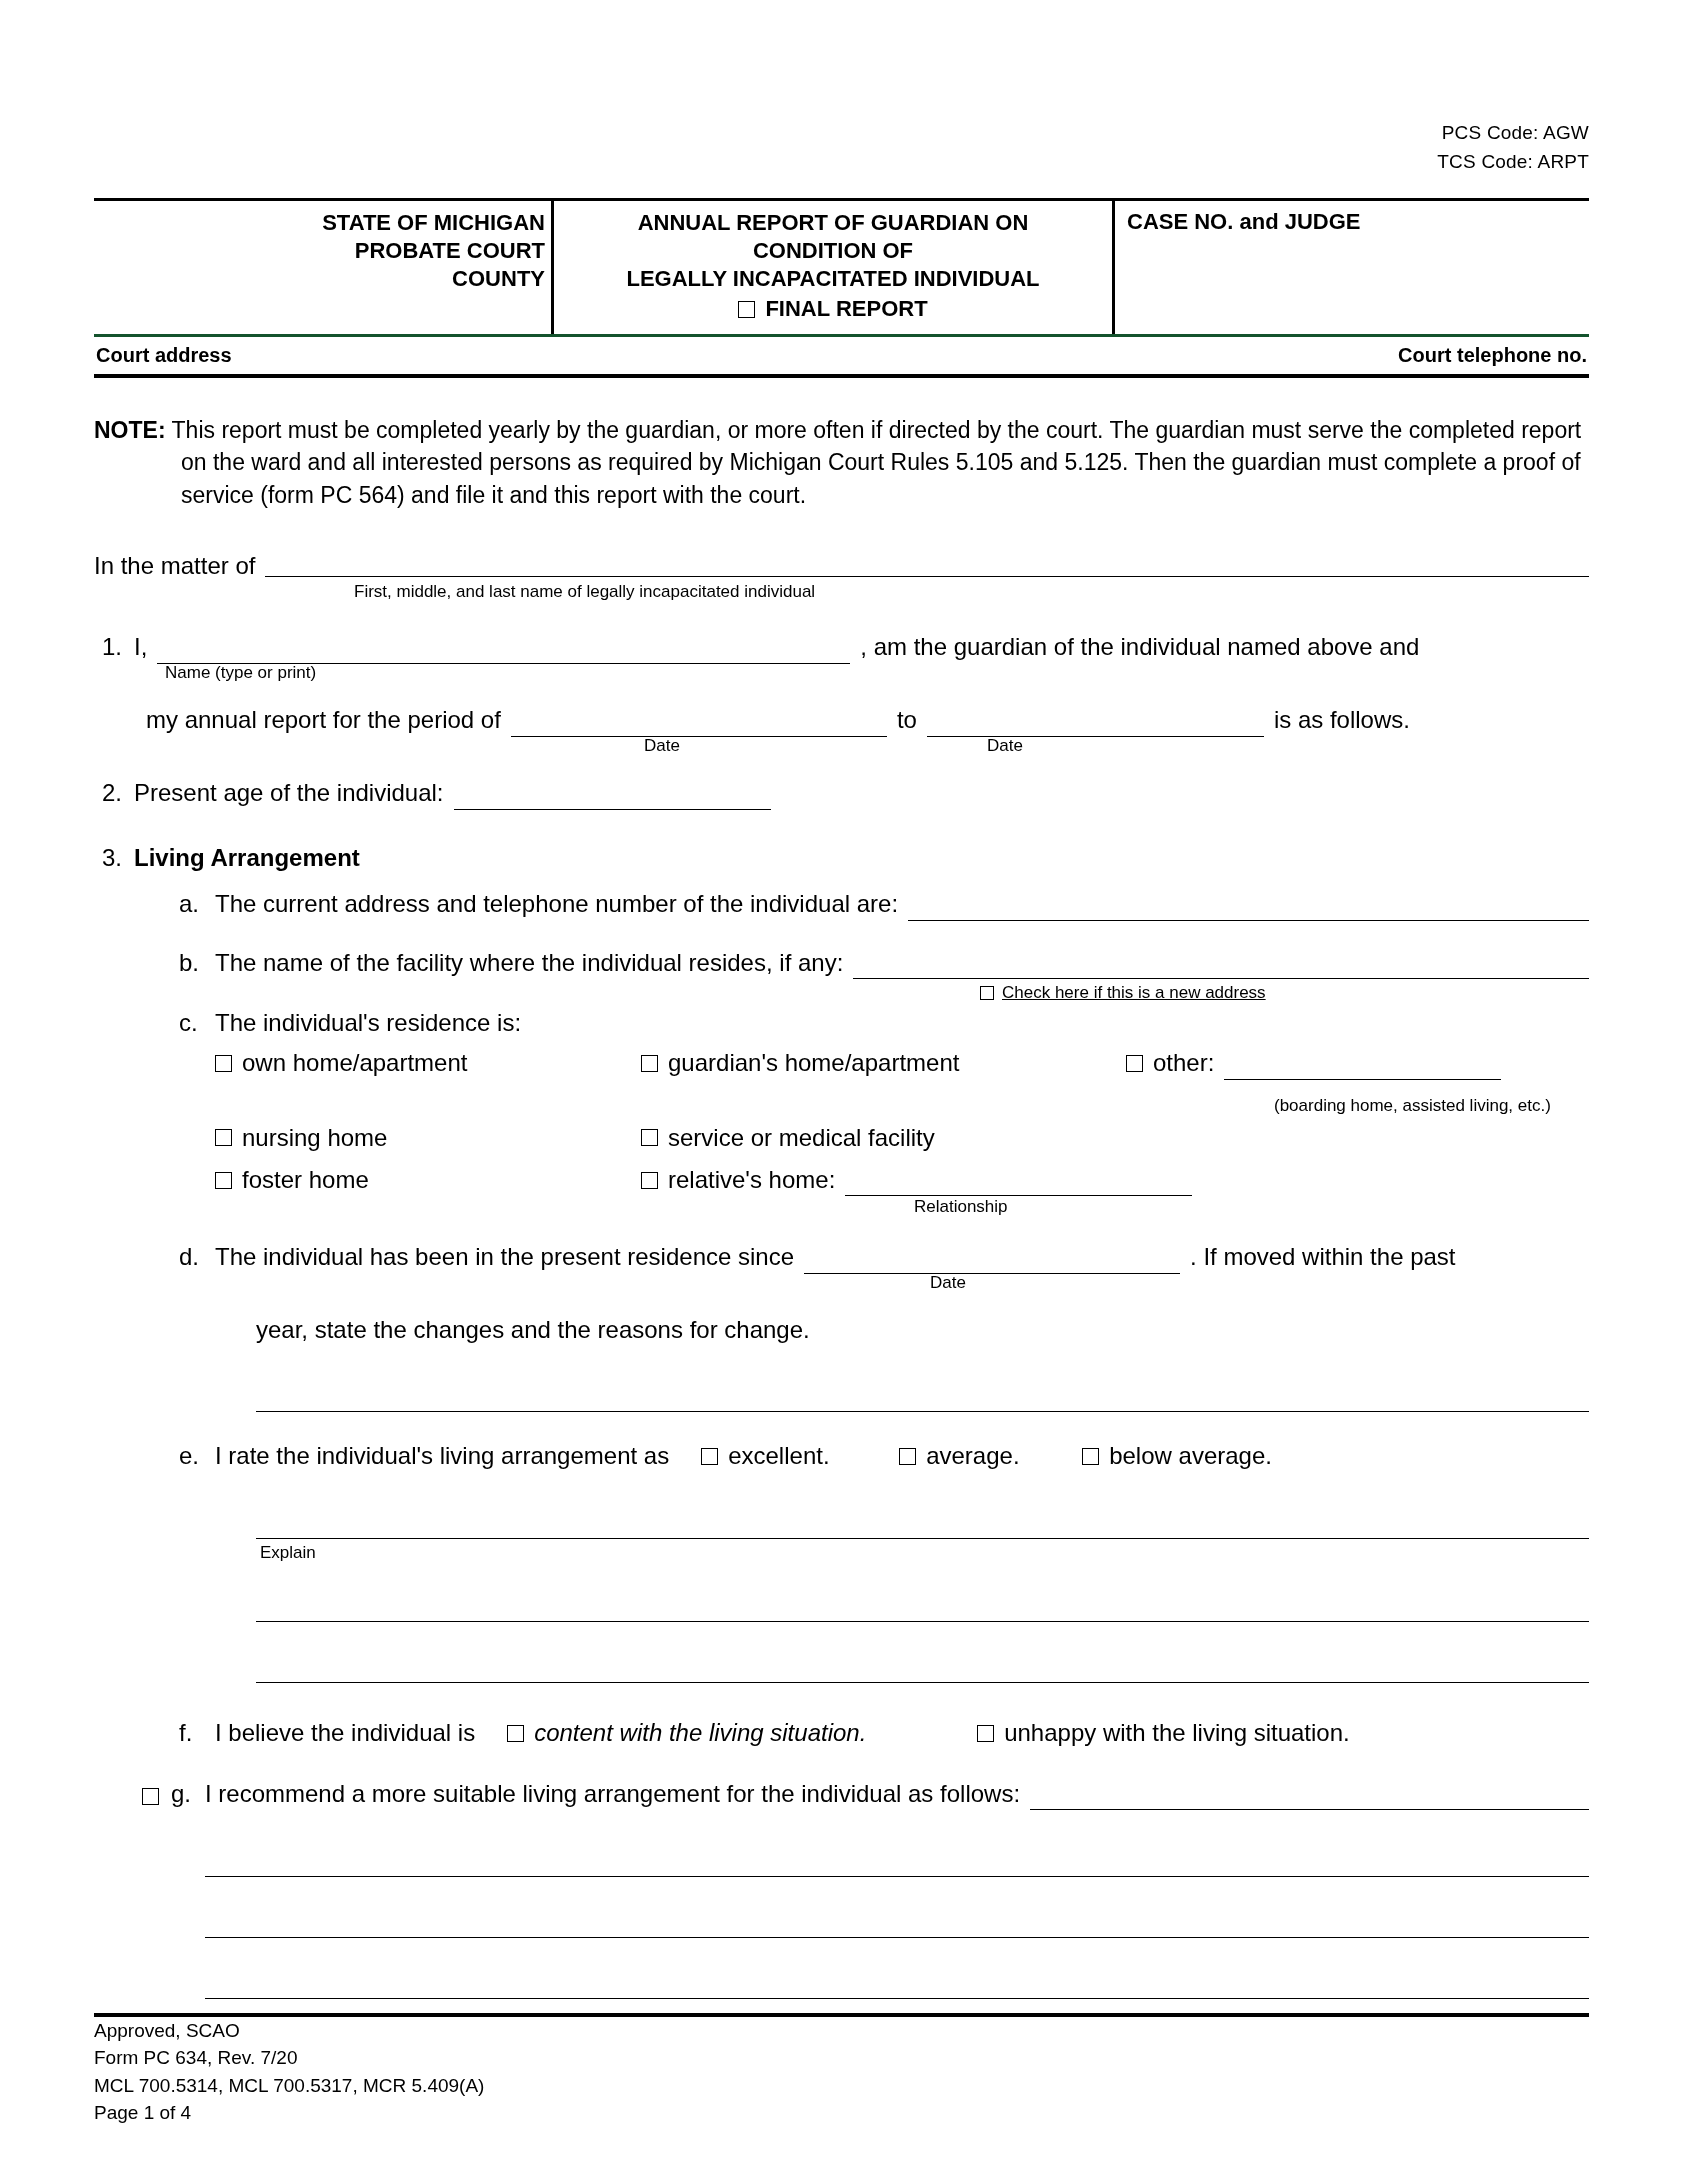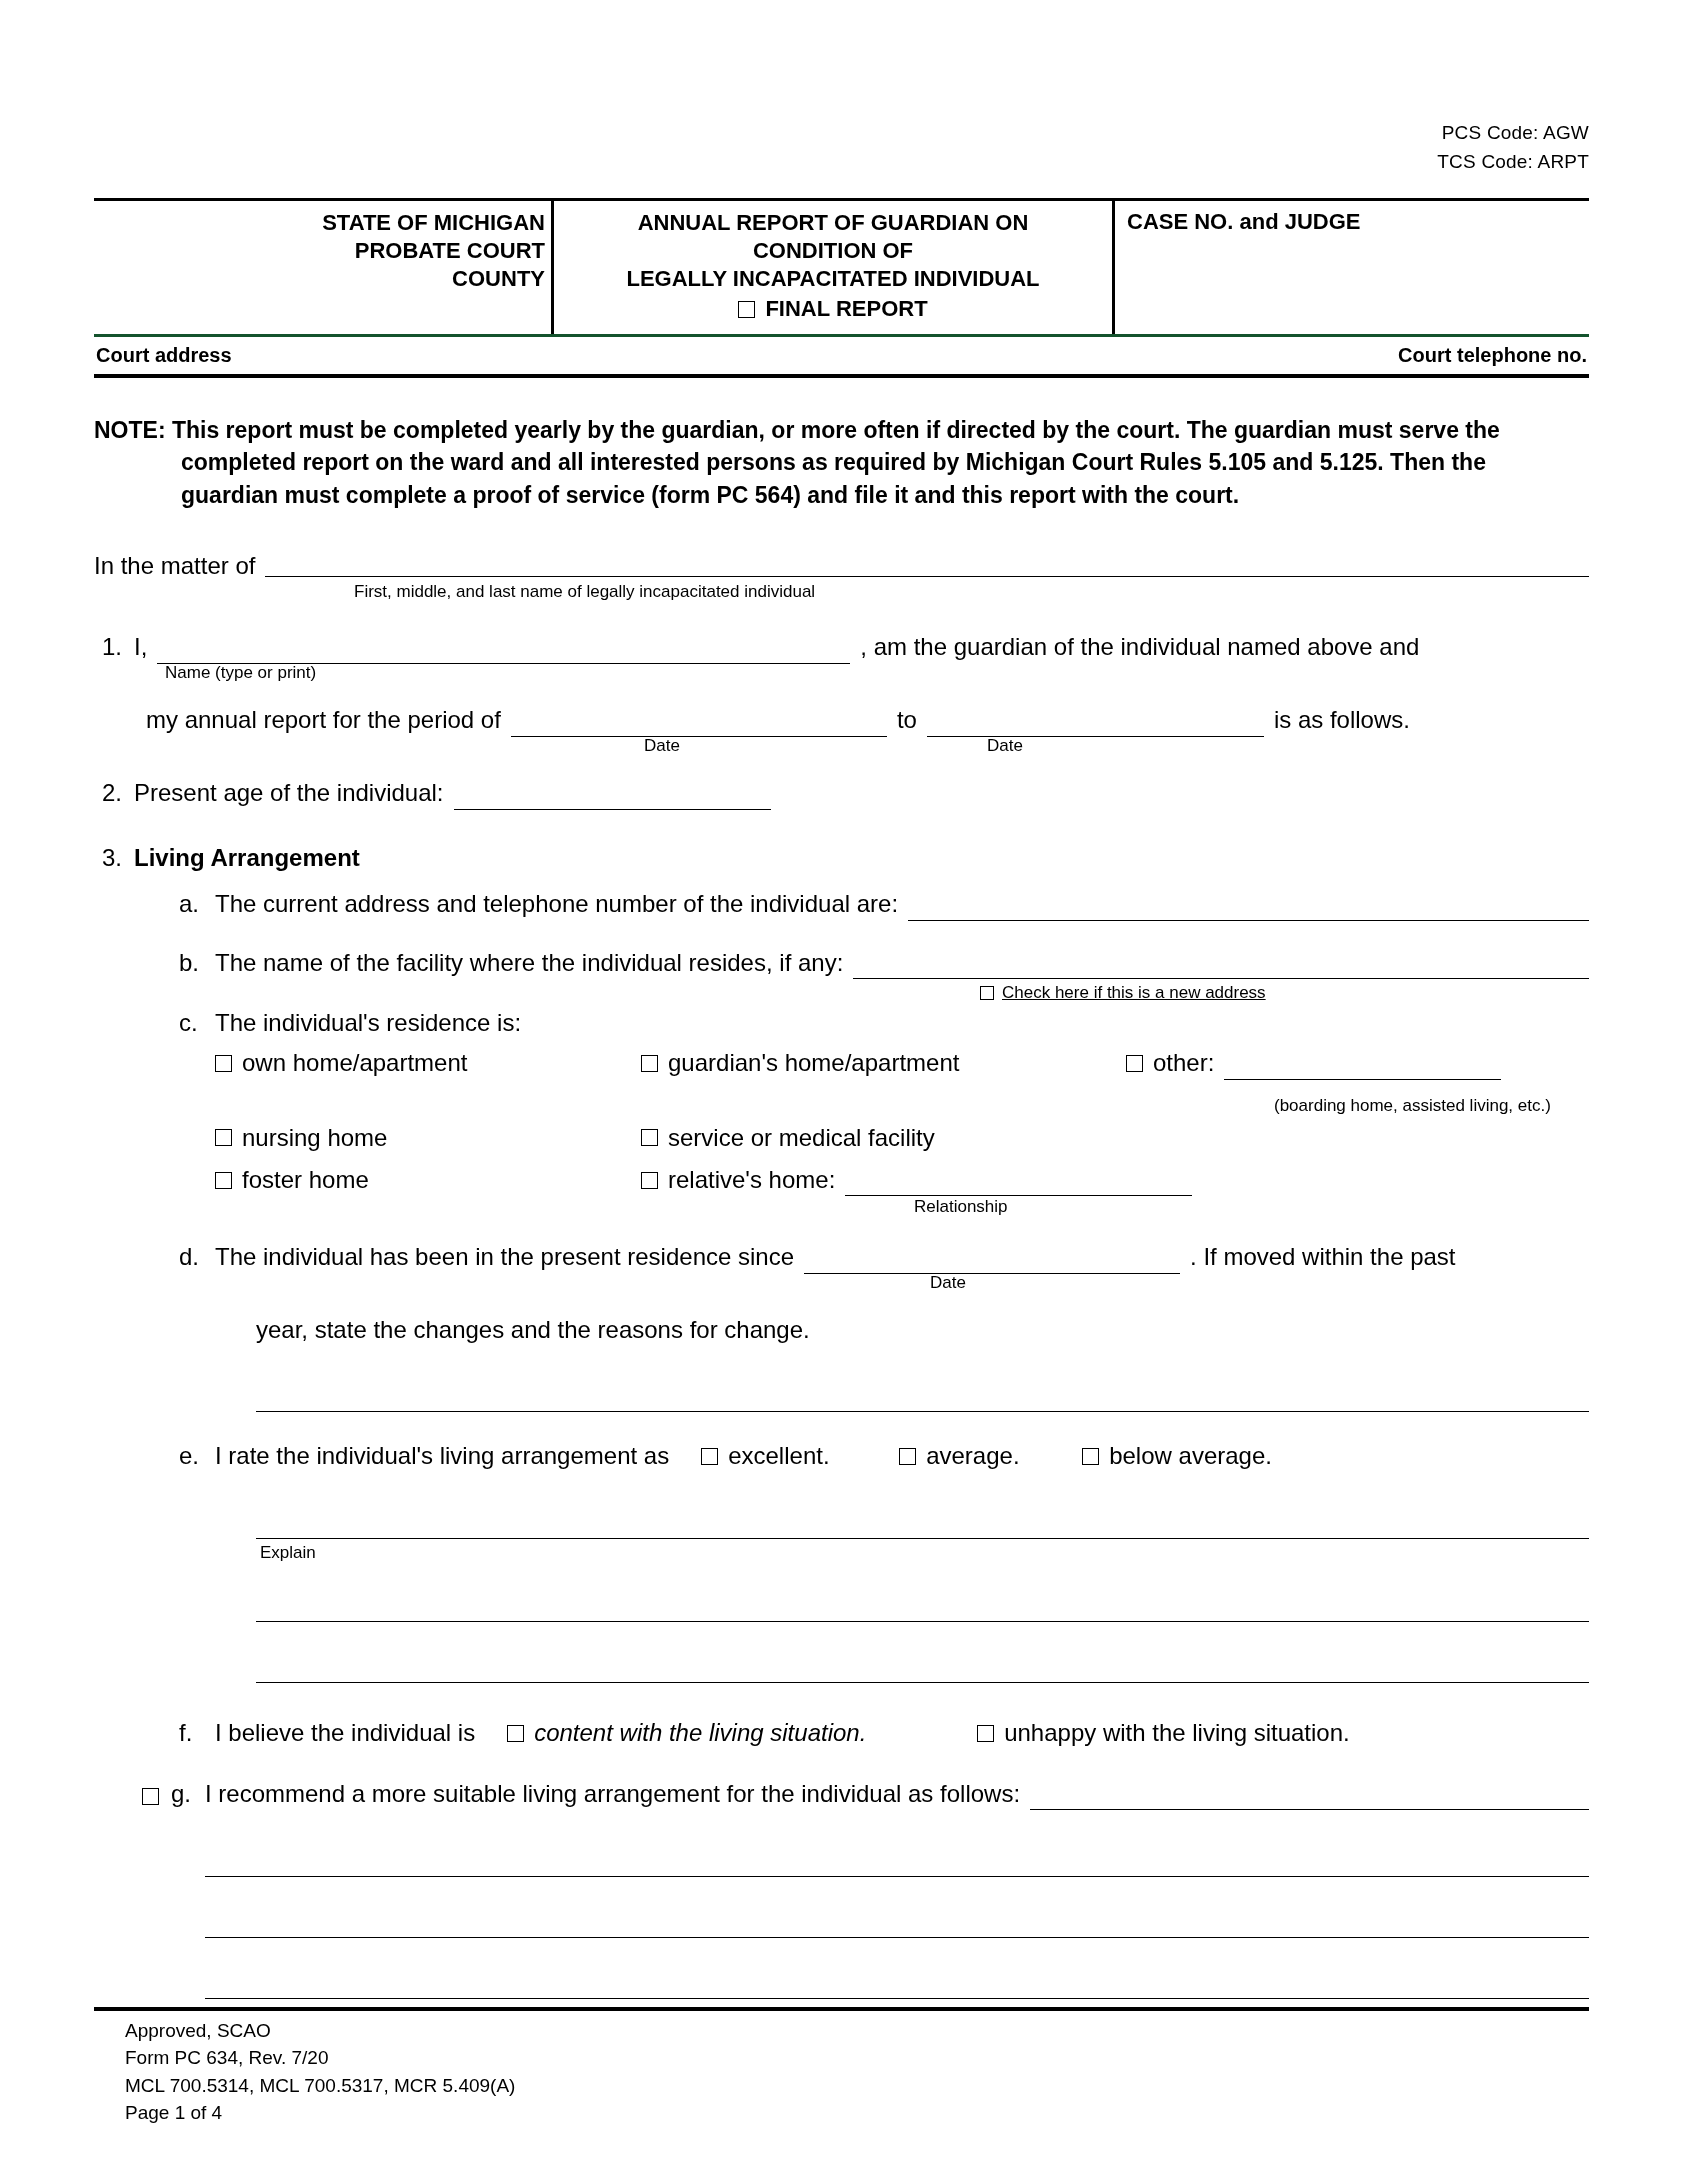--- a/index.html
+++ b/index.html
@@ -93,21 +93,20 @@
   .thickrule {
     border-top: 4px solid #000;
     width: 1495px;
   }
 
   .note {
     margin-top: 36px;
     font-size: 23px;
     line-height: 1.42;
     width: 1495px;
-    font-weight: bold;
   }
   .note-body {
     display: block;
     padding-left: 87px;
     text-indent: -87px;
   }
 
   .matter {
     margin-top: 40px;
     font-size: 24px;
@@ -161,22 +160,20 @@
   .footer {
     position: absolute;
     left: 94px;
     bottom: 51px;
     width: 1495px;
   }
   .footer .rule { border-top: 4px solid #000; }
   .footer .lines {
     font-size: 19px;
     line-height: 1.45;
-    padding-top: 6px;
-    margin-left: 31px;
   }
   .ul { border-bottom: 1.5px solid #000; height: 24px; }
 </style>
 </head>
 <body>
 
 <div class="page">
 
   <div class="codes">
     <div>PCS Code: AGW</div>

